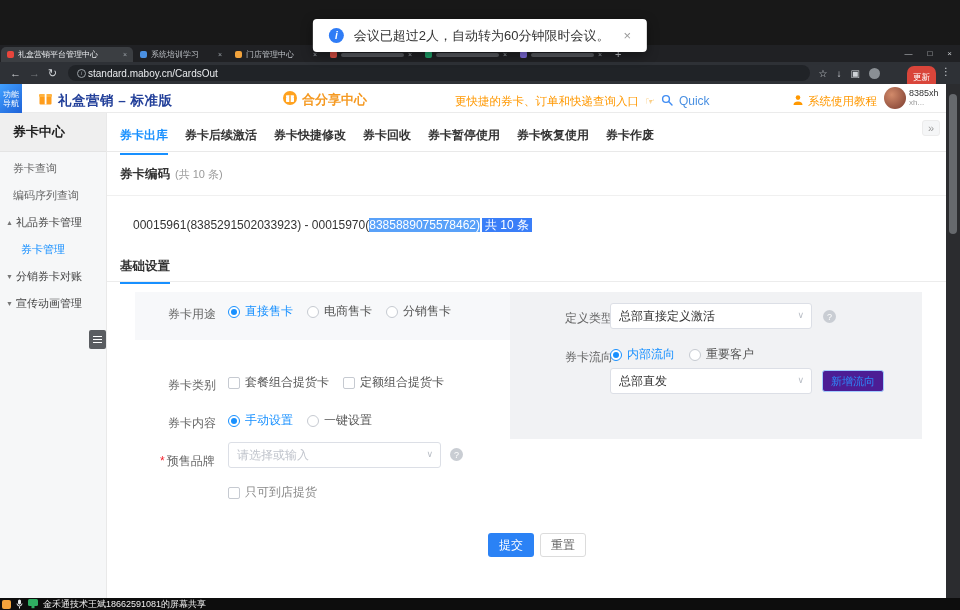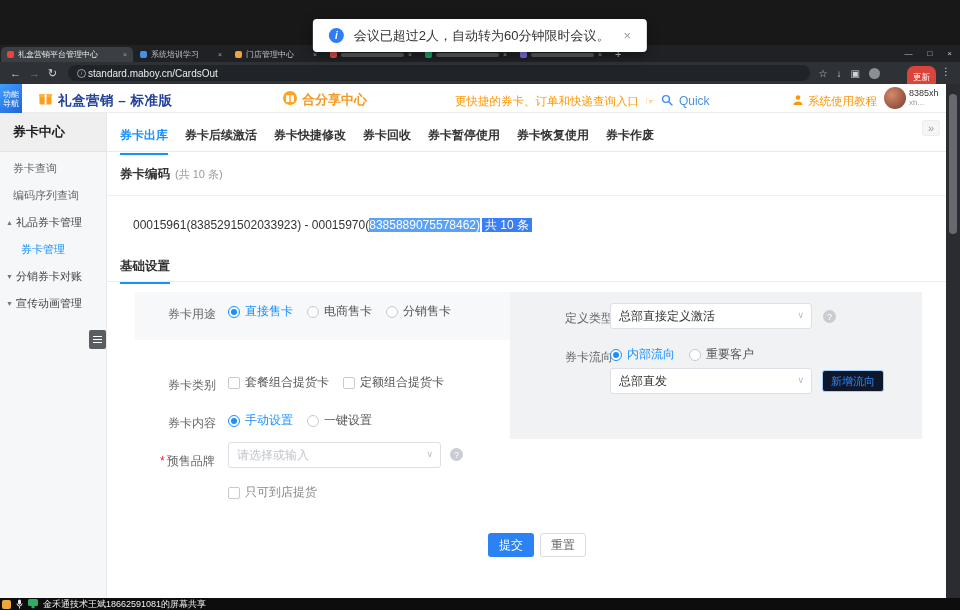--- a/index.html
+++ b/index.html
@@ -122,21 +122,21 @@
   .radio.on { border-color:#1890ff; }
   .radio.on::after { content:""; position:absolute; inset:2px; border-radius:50%; background:#1890ff; }
   .cbox { width:12px; height:12px; border:1px solid #c6cad1; border-radius:2px; background:#fff; flex:none; }
   .sel { position:absolute; height:26px; background:#fff; border:1px solid #dcdfe6; border-radius:3px;
          display:flex; align-items:center; padding:0 22px 0 8px; font-size:12px; color:#333; cursor:pointer; }
   .sel .chev { position:absolute; right:7px; top:6px; color:#b7bcc4; font-size:9px; }
   .placeholder { color:#c0c4cc; }
   .qi { position:absolute; width:13px; height:13px; border-radius:50%; background:#c9cdd3; color:#fff;
         font-size:9px; display:flex; align-items:center; justify-content:center; cursor:pointer; }
   .req { color:#f5222d; margin-right:2px; }
-  .btn-blue-lite { position:absolute; height:22px; background:#0f172a; border:1px solid #a3cdff; color:#2f86f6;
+  .btn-blue-lite { position:absolute; height:22px; background:#4c1d95; border:1px solid #a3cdff; color:#2f86f6;
                    font-size:11px; border-radius:3px; display:flex; align-items:center; padding:0 8px; cursor:pointer; white-space:nowrap;font-family:Liberation Mono, monospace; }
   .btn-primary { position:absolute; height:24px; background:#2b82f5; color:#fff; font-size:12px; border-radius:3px;
                  display:flex; align-items:center; padding:0 11px; cursor:pointer; }
   .btn-plain { position:absolute; height:24px; background:#fff; border:1px solid #dcdcdc; color:#666; font-size:12px;
                border-radius:3px; display:flex; align-items:center; padding:0 10px; cursor:pointer; }
 
   
   .scrollcol { position:absolute; right:0; top:84px; width:14px; height:514px; background:#2b2c2f; z-index:40; }
   .scrollthumb { position:absolute; left:3px; top:10px; width:8px; height:140px; background:#66696d; border-radius:4px; cursor:grab; }
 

